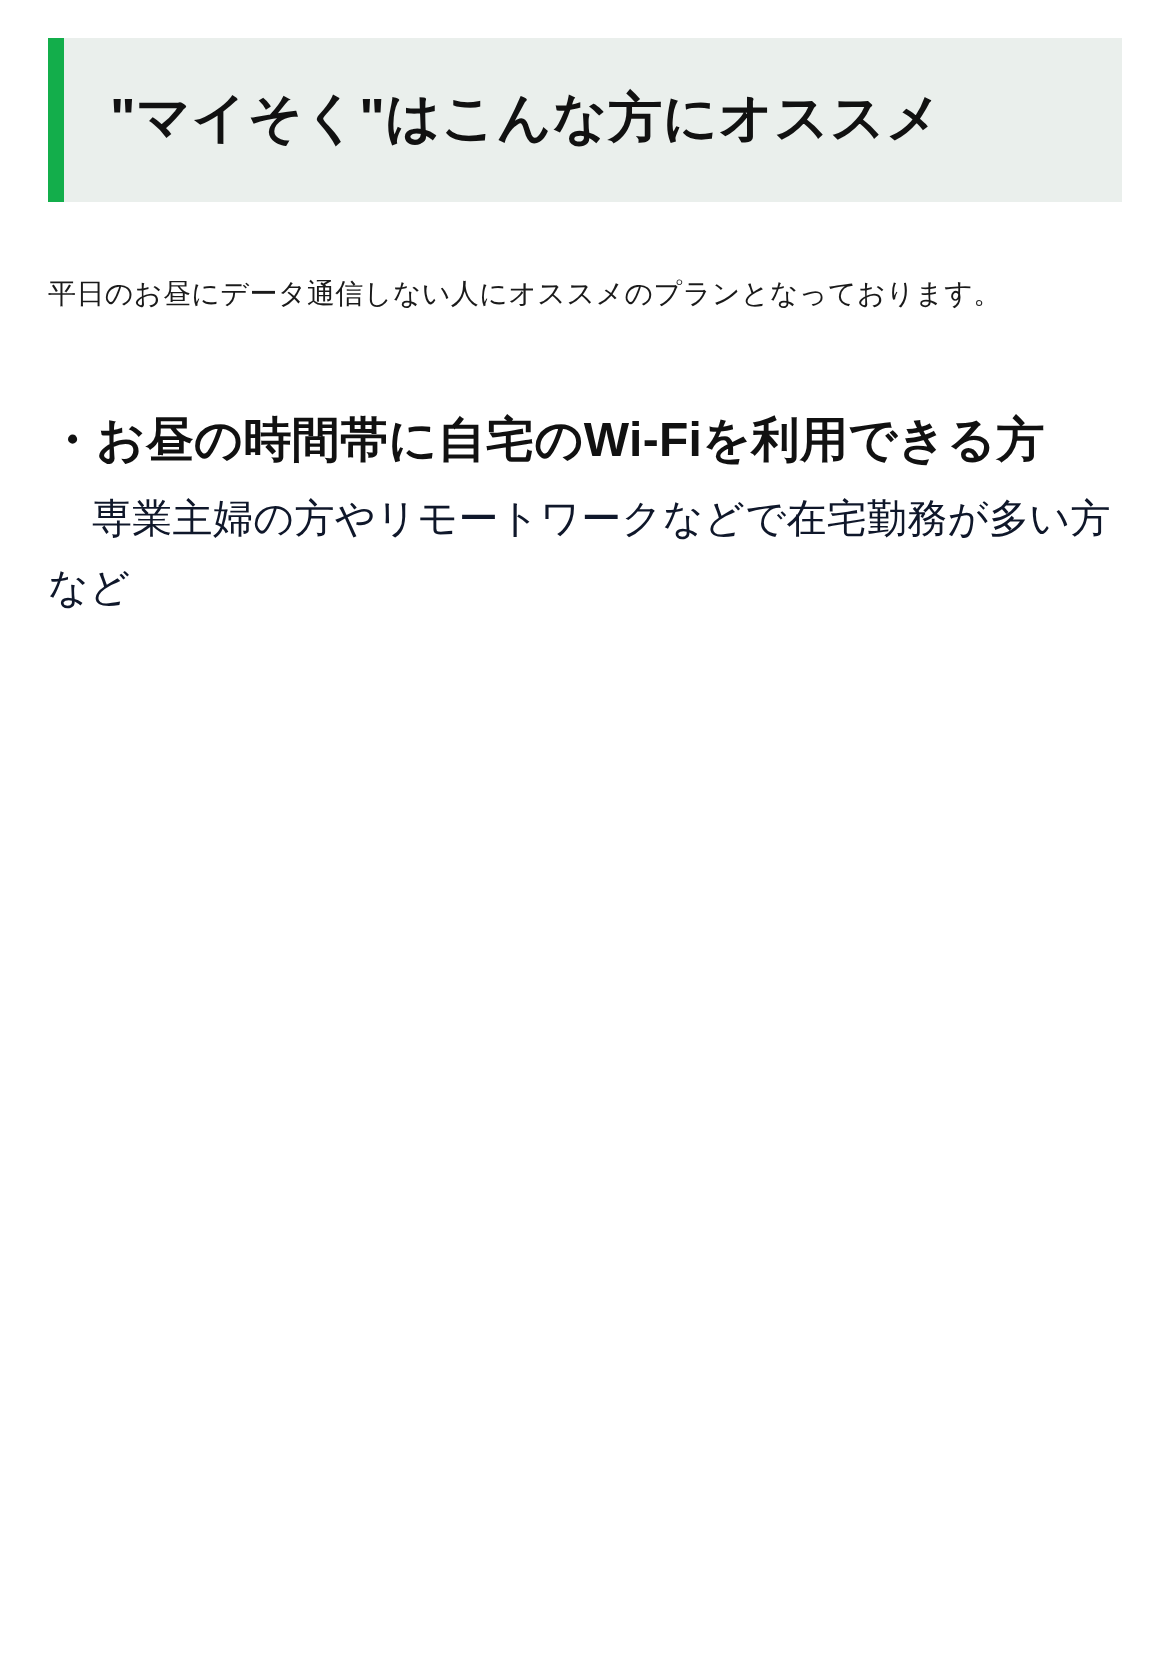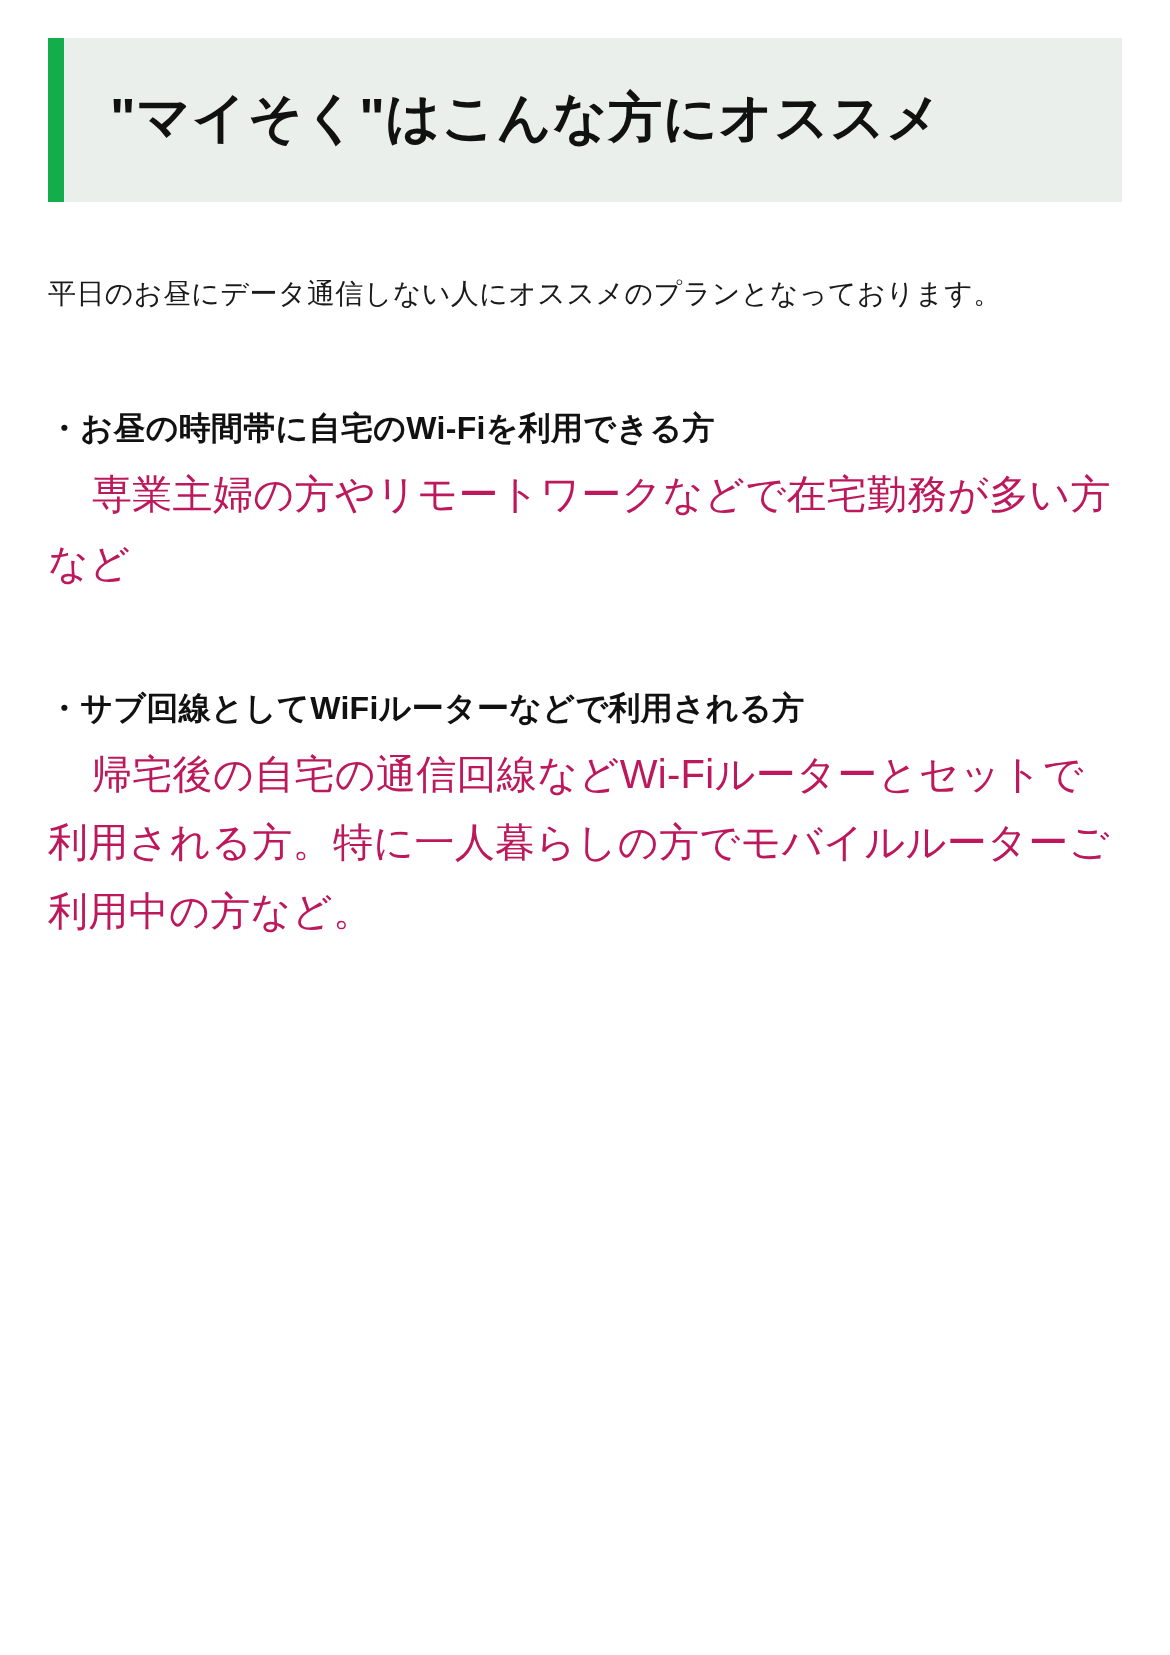--- a/index.html
+++ b/index.html
@@ -54,32 +54,32 @@
   
   .rec-list {
     margin: 0;
     padding: 0;
     list-style: none;
   }
   .rec-item {
     margin-top: 86px;
   }
   .rec-title {
-    font-size: 32px;
+    font-size: 48px;
     font-weight: 700;
     line-height: 1.5;
     letter-spacing: 0.3px;
     color: #111111;
     margin: 0;
   }
   .rec-desc {
     font-size: 40px;
     line-height: 1.72;
     letter-spacing: 0.3px;
-    color: #be185d;
+    color: #0f172a;
     margin: 8px 0 0 0;
     text-indent: 44px;
   }
 </style>
 </head>
 <body>
 
 <div class="page">
 
   <div class="heading-band">
@@ -90,20 +90,16 @@
   <p class="intro">平日のお昼にデータ通信しない人にオススメのプランとなっております。</p>
 
   <ul class="rec-list">
 
     <li class="rec-item">
       <div class="rec-title"><span>・</span><span>お昼の時間帯に自宅のWi-Fiを利用できる方</span></div>
       <div class="rec-desc">専業主婦の方やリモートワークなどで在宅勤務が多い方など</div>
     </li>
 
 
-    <li class="rec-item">
-      <div class="rec-title"><span>・</span><span>サブ回線としてWiFiルーターなどで利用される方</span></div>
-      <div class="rec-desc">帰宅後の自宅の通信回線などWi-Fiルーターとセットで利用される方。特に一人暮らしの方でモバイルルーターご利用中の方など。</div>
-    </li>
 
   </ul>
 
 </div>
 
 </body></html>

